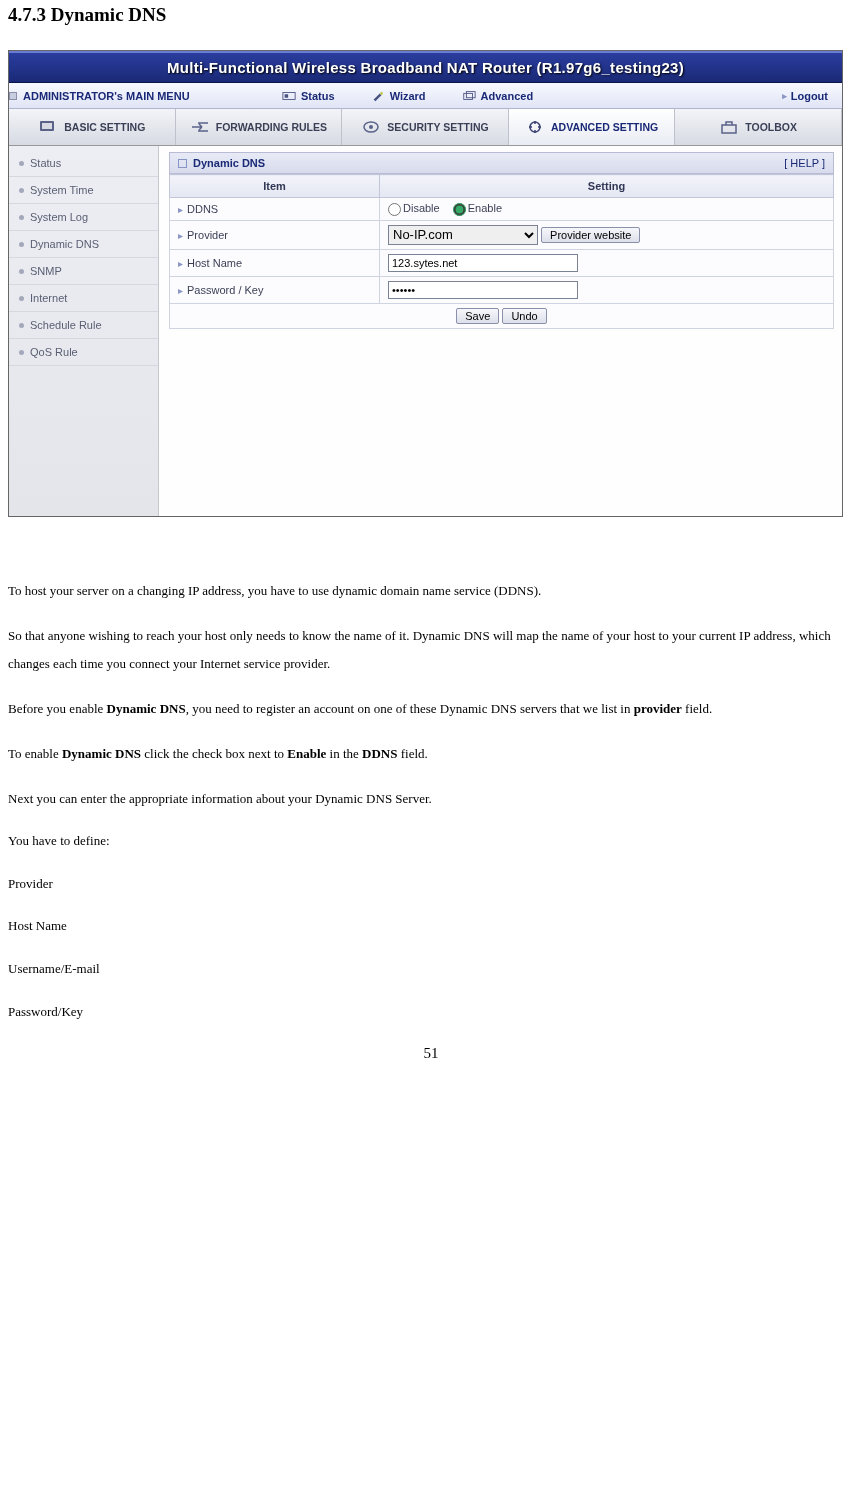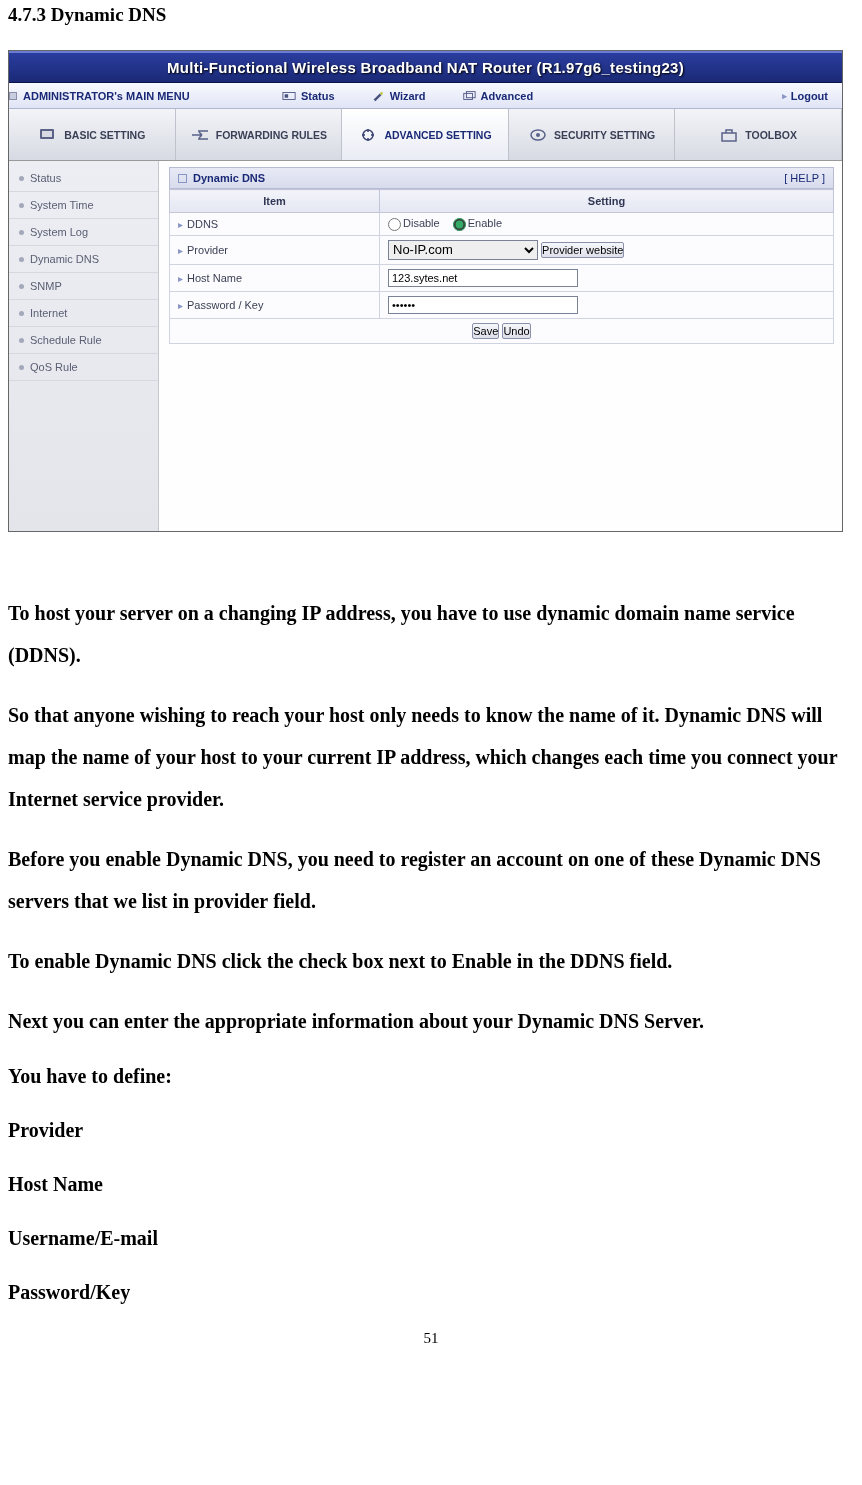--- a/index.html
+++ b/index.html
@@ -6,44 +6,44 @@
   body { font-family: "Times New Roman", serif; font-size: 16px; color: #000; background: #fff; padding: 4px 8px 20px; width: 862px; }
   h2 { font-size: 19px; font-weight: bold; margin-bottom: 24px; }
   .router-box { border: 1px solid #666; width: 835px; margin-bottom: 60px; background: linear-gradient(#e8e8e8,#f5f5f5); font-family: Arial, sans-serif; }
   .titlebar { background: linear-gradient(#2a3d9e,#1a2976); border-top: 2px solid #6a7bd4; border-bottom: 1px solid #0b1448; color: #fff; text-align: center; font-weight: bold; font-size: 15px; padding: 6px 0; text-shadow: 1px 1px 2px #000; letter-spacing: 0.3px; }
   .menubar { background: linear-gradient(#f8f9ff,#e0e4f5); height: 26px; display: flex; align-items: center; border-bottom: 1px solid #b0b6d0; font-size: 11px; font-weight: bold; color: #1a2976; }
   .menu-admin { flex: 0 0 255px; display:flex; align-items:center; }
   .menu-item { flex: 0 0 auto; padding: 0 18px; display:flex; align-items:center; gap:5px; }
   .menu-logout { margin-left: auto; padding-right: 14px; display:flex; align-items:center; gap:4px; }
   .tri { font-size:9px; color:#8894c4; }
   .mini-icon { width:14px; height:12px; display:inline-block; }
-  .tabbar { display: flex; background: #d9dce4; height: 52px; border-bottom: 1px solid #999; }
+  .tabbar { display: flex; background: #d9dce4; height: 37px; border-bottom: 1px solid #999; }
   .tab { flex: 1; display:flex; align-items:center; justify-content:center; gap:6px; font-size: 10.5px; font-weight: bold; color: #3a3f55; background: linear-gradient(#f3f4f8,#d7dae3); border-right:1px solid #bfc2cc; }
   .tab.active { background: linear-gradient(#ffffff,#e9ecf4); color:#1a2976; }
   .tab-icon { width:20px; height:16px; }
   .body-area { display:flex; min-height: 370px; }
   .sidebar { width: 150px; background: linear-gradient(#eceef3,#e3e5eb); border-right:1px solid #c6c8d0; padding-top:4px; }
   .side-item { font-size:11px; color:#5a5e72; padding:7px 10px; border-bottom:1px solid #d6d8e0; display:flex; align-items:center; gap:6px; cursor:pointer; }
   .dot { width:5px; height:5px; background:#a4a8bb; border-radius:50%; }
   .content { flex:1; background:#fefefe; padding:6px 8px 6px 10px; }
   .panel-title { background: linear-gradient(#e8ebf6,#d7dbec); border:1px solid #b7bcd4; font-size:11px; font-weight:bold; color:#1a2976; padding:4px 8px; display:flex; align-items:center; }
   .panel-title .help { margin-left:auto; color:#1a2976; font-weight:normal; }
   .sq { width:9px; height:9px; border:1px solid #8894c4; margin-right:6px; display:inline-block; }
   table.form { width:100%; border-collapse:collapse; font-size:11px; }
   table.form th { background: linear-gradient(#f3f4fa,#e4e7f2); border:1px solid #c2c6d8; font-weight:bold; color:#303654; padding:5px; text-align:center; }
   table.form td { border:1px solid #d0d3e0; padding:4px 8px; color:#3a3f55; background:#fcfcfe; }
   .itemcell { width:210px; }
   .row-arrow { color:#8894c4; margin-right:4px; font-size:10px; }
   input[type=text], input[type=password] { font-size:11px; padding:1px 3px; border:1px solid #7a8296; background:#fff; height:18px; }
   select { font-size:13px; height:20px; border:1px solid #7a8296; }
-  .btn { font-size:11px; padding:1px 0; background:linear-gradient(#f6f7fb,#dde0ea); border:1px solid #8a90aa; border-radius:2px; cursor:pointer; }
+  .btn { font-size:11px; padding:1px 8px; background:linear-gradient(#f6f7fb,#dde0ea); border:1px solid #8a90aa; border-radius:2px; cursor:pointer; }
   input[type=radio]{ margin:0 2px 0 0; vertical-align:middle; accent-color:#3a6; }
   .radio-lbl { margin-right:10px; font-size:11px; color:#3a3f55; }
   .btnrow td { text-align:center; padding:6px; }
-  .para { font-size: 20px; line-height: 2.1; margin: 0 0 18px 0; font-weight: bold; }
+  .para { font-size: 13px; line-height: 2.1; margin: 0 0 18px 0; }
   .tight { line-height: 1.6; margin: 0 0 22px 0; }
   .pagenum { text-align:center; font-size:15px; margin-top:18px; }
 </style>
 </head>
 <body>
 
 <h2>4.7.3 Dynamic DNS</h2>
 
 <div class="router-box">
   <div class="titlebar">Multi-Functional Wireless Broadband NAT Router (R1.97g6_testing23)</div>
@@ -87,33 +87,33 @@
           <rect x="4" y="4" width="10" height="6" fill="#d7dae3"></rect>
         </svg>
       <span>BASIC SETTING</span>
     </div>
     <div class="tab">
       <svg class="tab-icon" viewBox="0 0 20 16">
           <path d="M2 8 L12 8 M12 8 L9 5 M12 8 L9 11 M8 4 L18 4 M8 12 L18 12" stroke="#5a6288" stroke-width="1.5" fill="none"></path>
         </svg>
       <span>FORWARDING RULES</span>
     </div>
+    <div class="tab">
+      <svg class="tab-icon" viewBox="0 0 20 16">
+          <ellipse cx="10" cy="8" rx="7" ry="5" fill="none" stroke="#5a6288" stroke-width="1.5"></ellipse>
+          <circle cx="10" cy="8" r="2" fill="#5a6288"></circle>
+        </svg>
+      <span>SECURITY SETTING</span>
+    </div>
     <div class="tab active">
       <svg class="tab-icon" viewBox="0 0 20 16">
           <circle cx="10" cy="8" r="5" fill="none" stroke="#3a4270" stroke-width="1.5"></circle>
           <path d="M10 2 L10 5 M10 11 L10 14 M4 8 L7 8 M13 8 L16 8" stroke="#3a4270" stroke-width="1.5"></path>
         </svg>
       <span>ADVANCED SETTING</span>
-    </div>
-    <div class="tab">
-      <svg class="tab-icon" viewBox="0 0 20 16">
-          <ellipse cx="10" cy="8" rx="7" ry="5" fill="none" stroke="#5a6288" stroke-width="1.5"></ellipse>
-          <circle cx="10" cy="8" r="2" fill="#5a6288"></circle>
-        </svg>
-      <span>SECURITY SETTING</span>
     </div>
     <div class="tab">
       <svg class="tab-icon" viewBox="0 0 20 16">
           <rect x="3" y="6" width="14" height="8" fill="none" stroke="#5a6288" stroke-width="1.5"></rect>
           <path d="M7 6 L7 3 L13 3 L13 6" fill="none" stroke="#5a6288" stroke-width="1.5"></path>
         </svg>
       <span>TOOLBOX</span>
     </div>
   </div>
 

